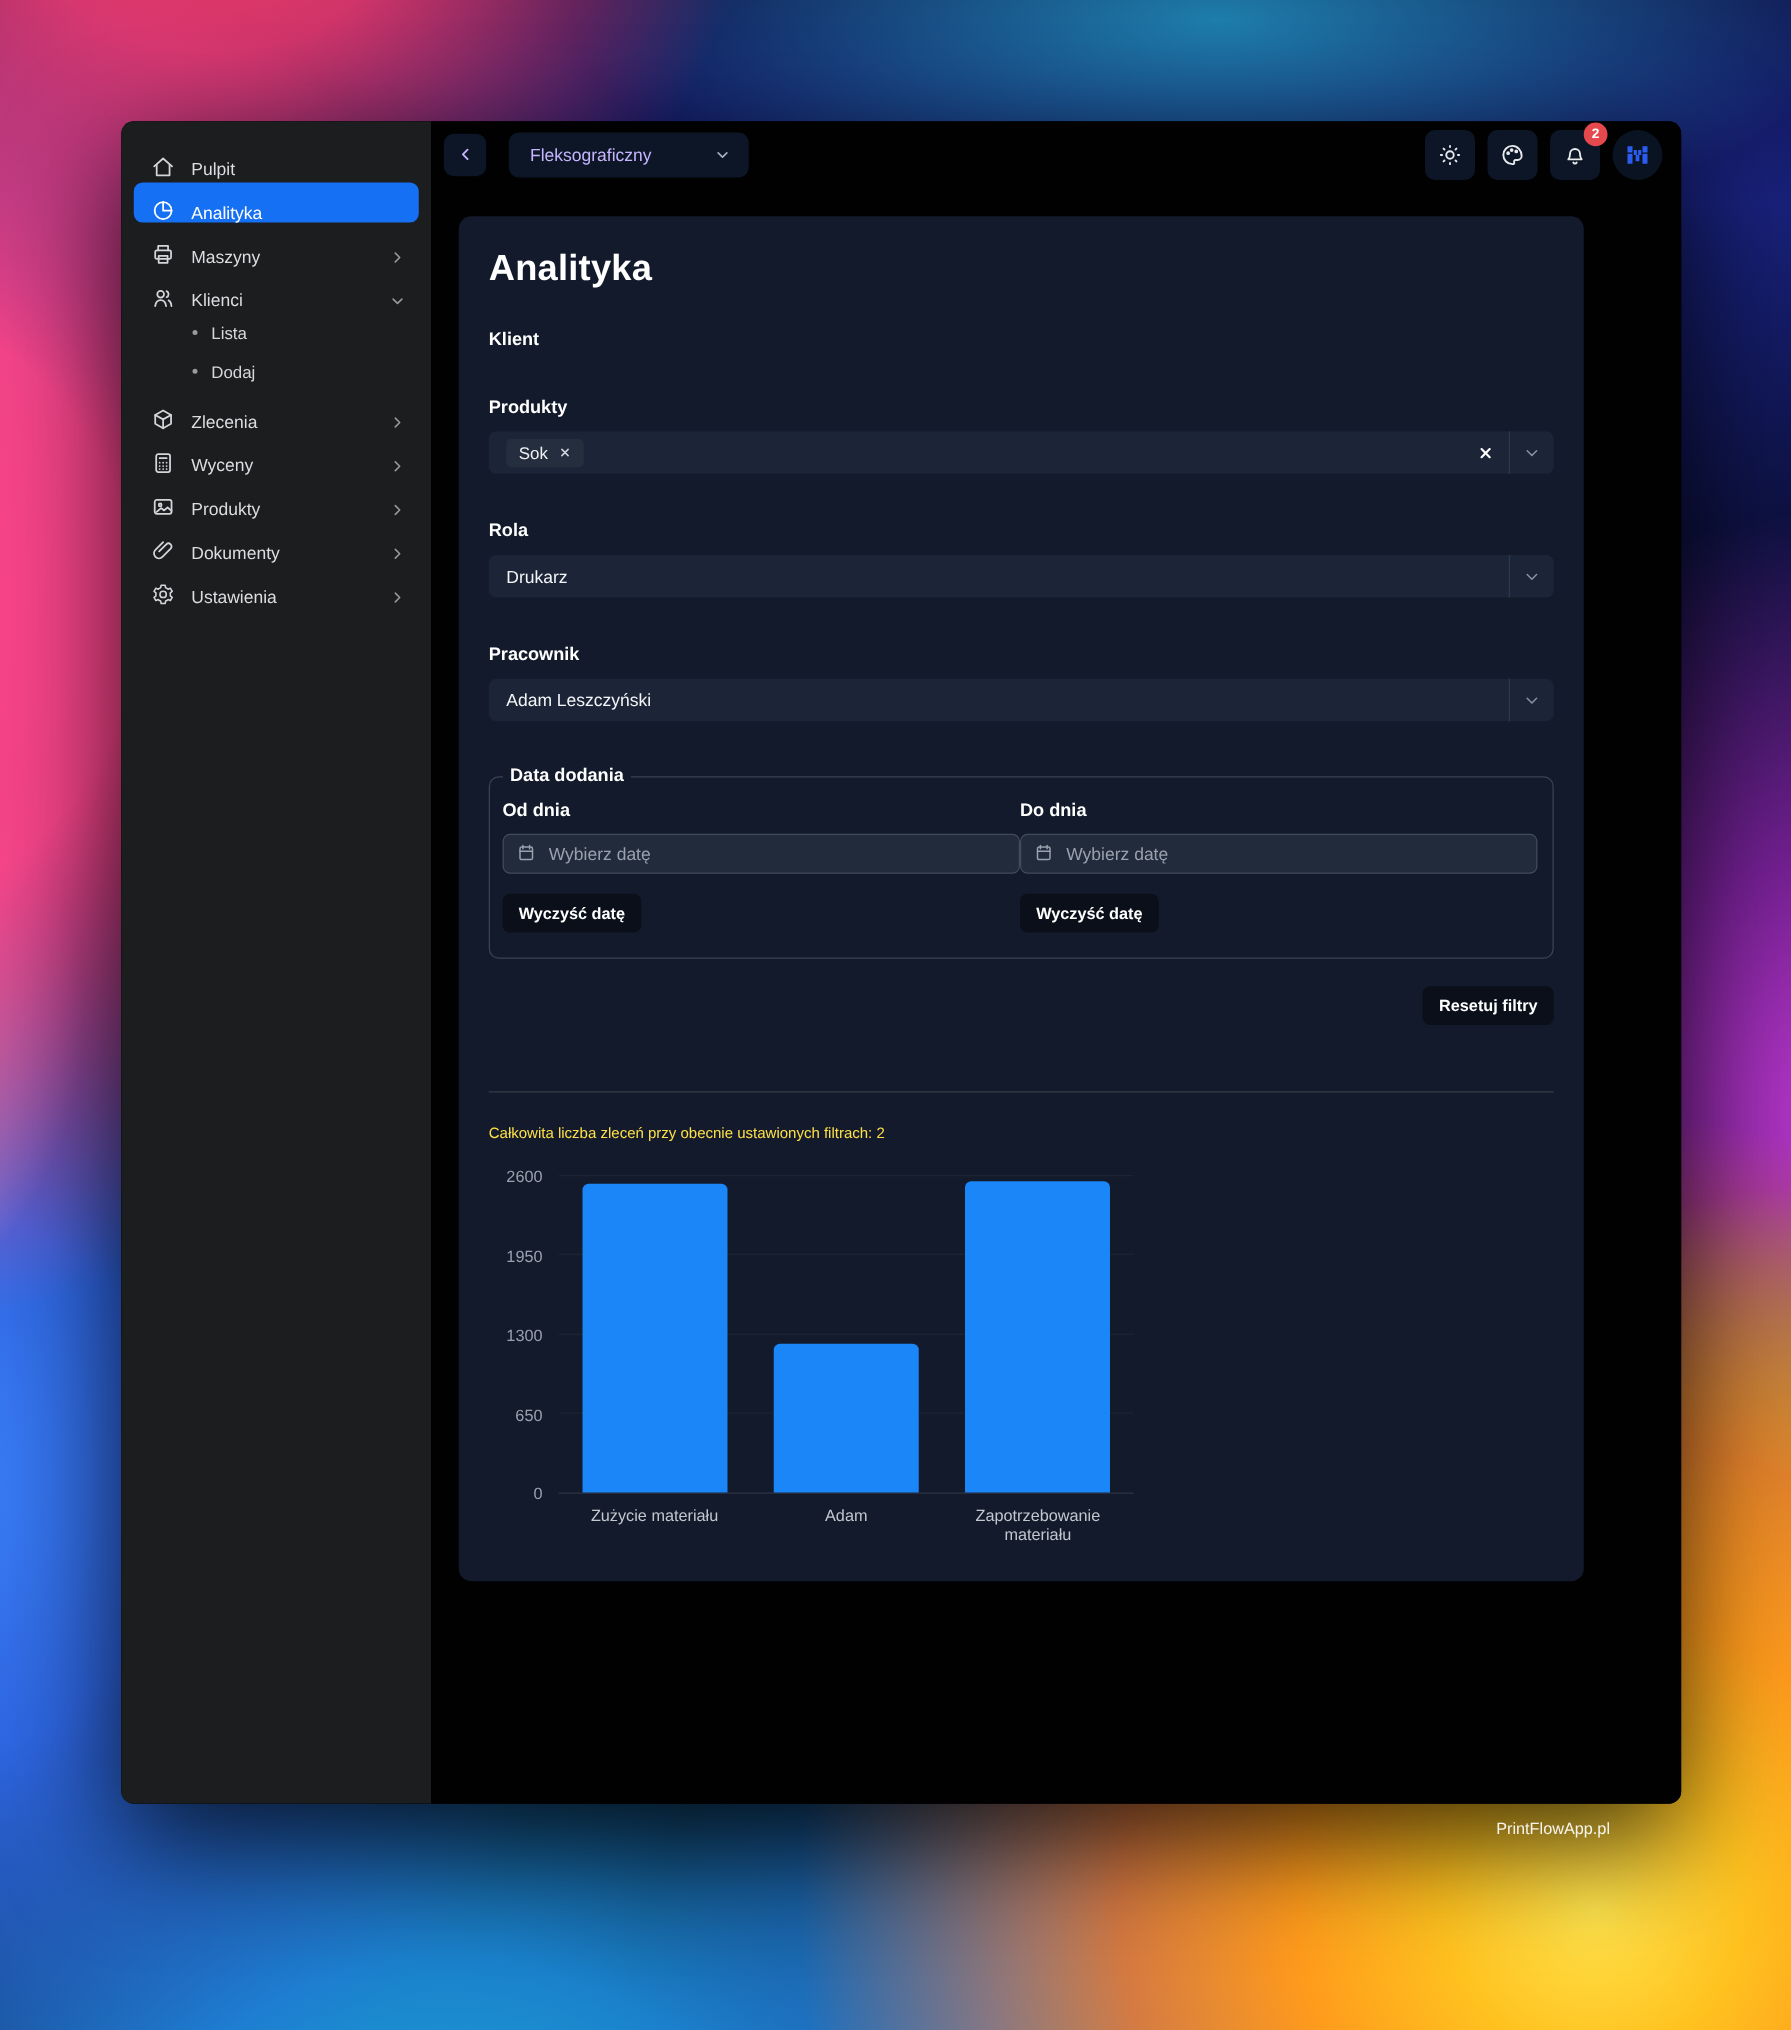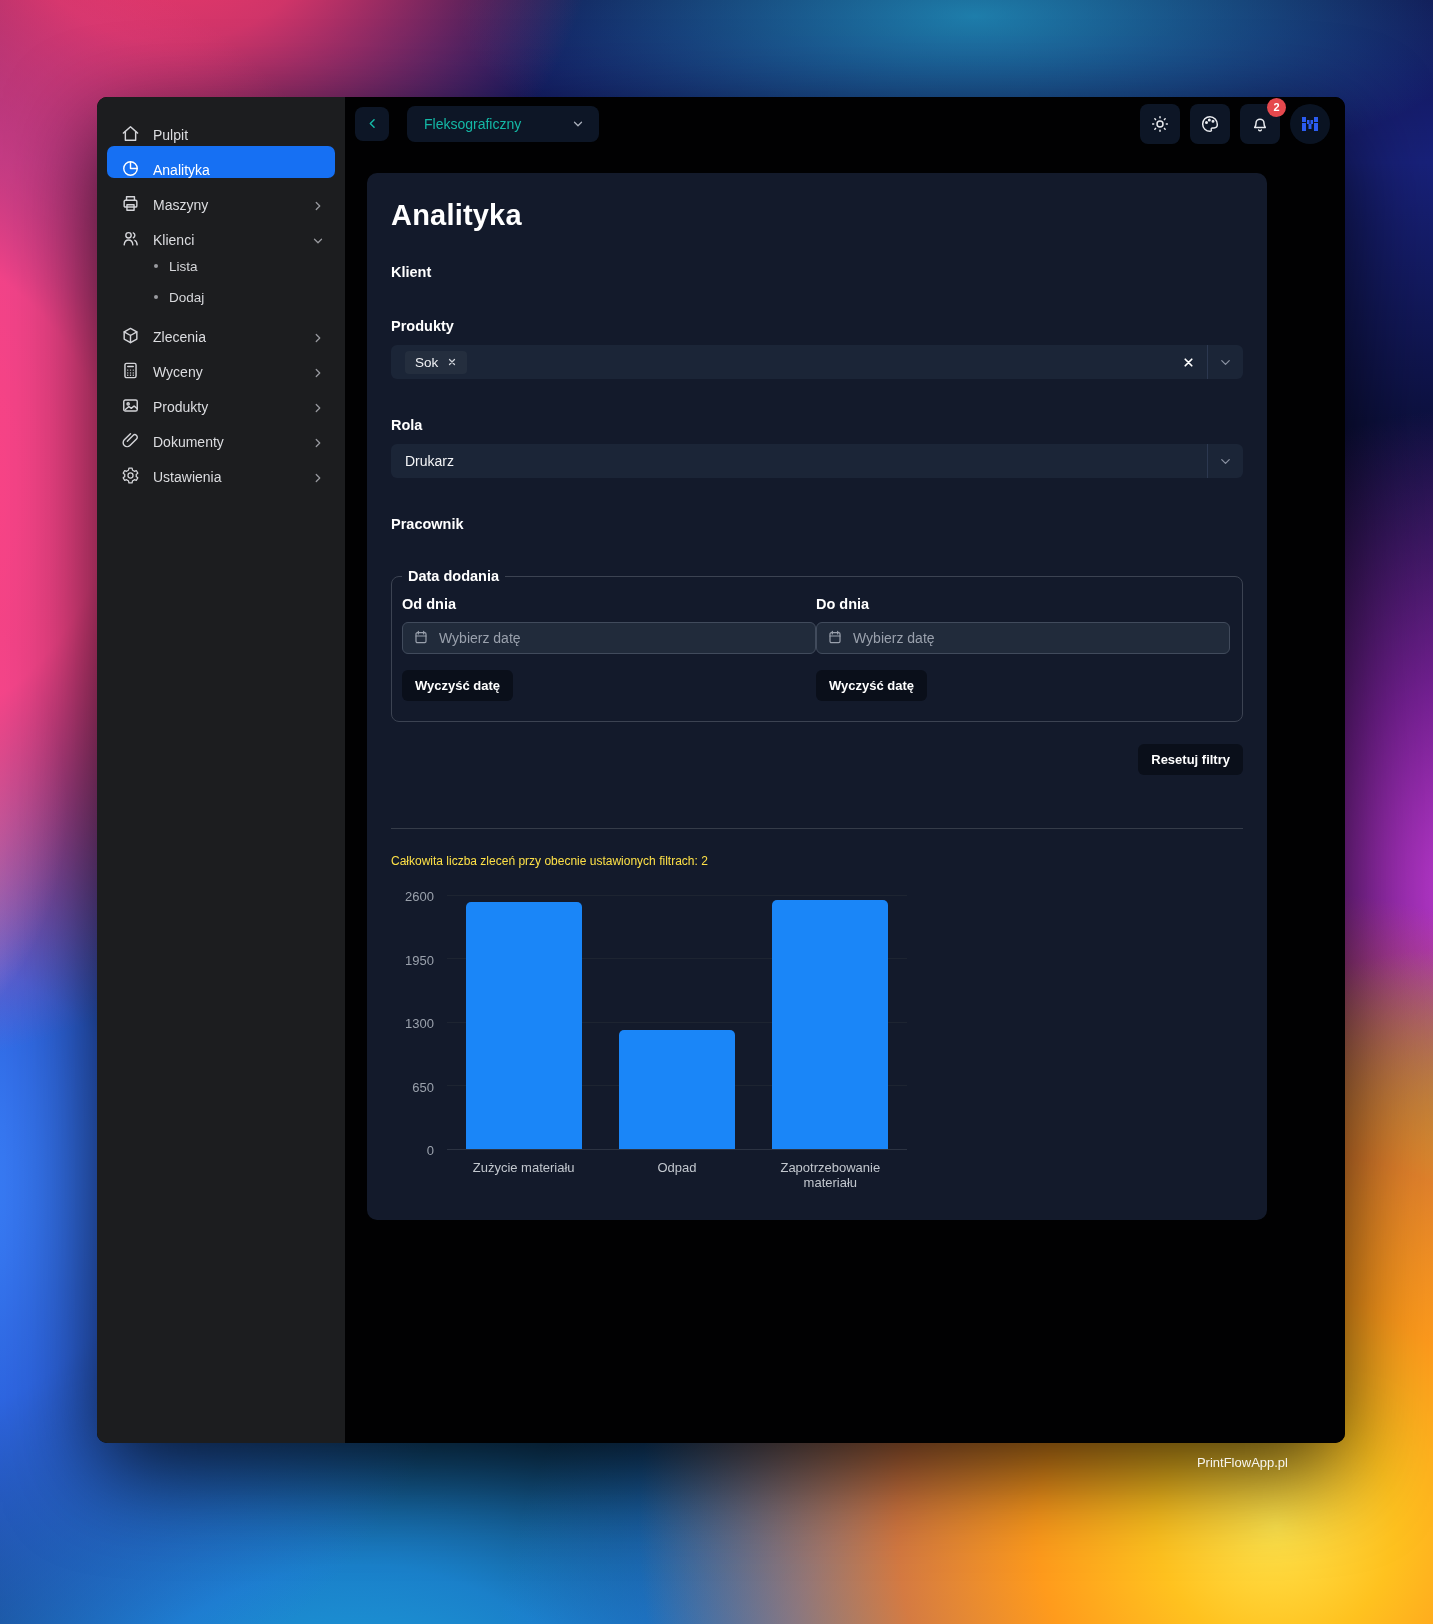--- a/index.html
+++ b/index.html
@@ -40,21 +40,21 @@
   .nicon{ color:#d4d5d9; display:flex; width:19px; justify-content:center; }
   .sub-item{
     display:flex; align-items:center; gap:11px; height:30px; margin-bottom:1px;
     padding-left:47px; color:#d6d7da; font-size:13.5px; cursor:pointer; border-radius:6px;
   }
   .sub-item .dot{ width:4px; height:4px; border-radius:50%; background:#9a9ba0; }
   
   .main{ flex:1; background:#010102; display:flex; flex-direction:column; }
   .topbar{ height:53px; flex:0 0 53px; display:flex; align-items:center; padding:0 15px 0 10px; gap:18px; }
   .btn-dark{
-    background:#0d1626; border:none; border-radius:8px; color:#14b8a6; cursor:pointer;
+    background:#0d1626; border:none; border-radius:8px; color:#c4b5fd; cursor:pointer;
     display:flex; align-items:center; justify-content:center;
   }
   .back-btn{ width:34px; height:34px; }
   .machine-select{
     width:192px; height:36px; justify-content:space-between; padding:0 14px 0 17px;
     font-size:14px; font-weight:500; font-family:"Liberation Sans", sans-serif;
   }
   .topbar-right{ margin-left:auto; display:flex; align-items:center; gap:10px; }
   .icon-btn{ width:40px; height:40px; position:relative; color:#e8eaee; }
   .badge{
@@ -382,20 +382,30 @@
                 <svg width="15" height="15" viewBox="0 0 24 24" fill="none" stroke="currentColor" stroke-width="2" stroke-linecap="round" stroke-linejoin="round">
                     <path d="m6 9 6 6 6-6"></path>
                   </svg>
               </span>
             </span>
           </div>
         </div>
 
         <div class="fgroup" style="margin-bottom:0;">
           <div class="flabel">Pracownik</div>
+          <div class="select">
+            <span class="val">Adam Leszczyński</span>
+            <span class="sel-right">
+              <span class="sel-caret">
+                <svg width="15" height="15" viewBox="0 0 24 24" fill="none" stroke="currentColor" stroke-width="2" stroke-linecap="round" stroke-linejoin="round">
+                    <path d="m6 9 6 6 6-6"></path>
+                  </svg>
+              </span>
+            </span>
+          </div>
         </div>
 
         <fieldset class="date-fs">
           <legend>Data dodania</legend>
           <div class="date-cols">
             <div class="date-col">
               <div class="dlabel">Od dnia</div>
               <div class="date-wrap">
                 <span class="cal">
                   <svg width="16" height="16" viewBox="0 0 24 24" fill="none" stroke="currentColor" stroke-width="1.8" stroke-linecap="round" stroke-linejoin="round">
@@ -452,21 +462,21 @@
                   <div class="bar-slot">
                     <div class="bar" style="height: 46.9231%; background: rgb(26, 134, 248);"></div>
                   </div>
                   <div class="bar-slot">
                     <div class="bar" style="height: 98.4615%; background: rgb(26, 134, 248);"></div>
                   </div>
                 </div>
             </div>
             <div class="xaxis">
                 <div class="xlabel">Zużycie materiału</div>
-                <div class="xlabel">Odpad</div>
+                <div class="xlabel">Adam</div>
                 <div class="xlabel">Zapotrzebowanie materiału</div>
               </div>
           </div>
         </div>
 
       </div>
     </div>
   </div>
 </div>
 

